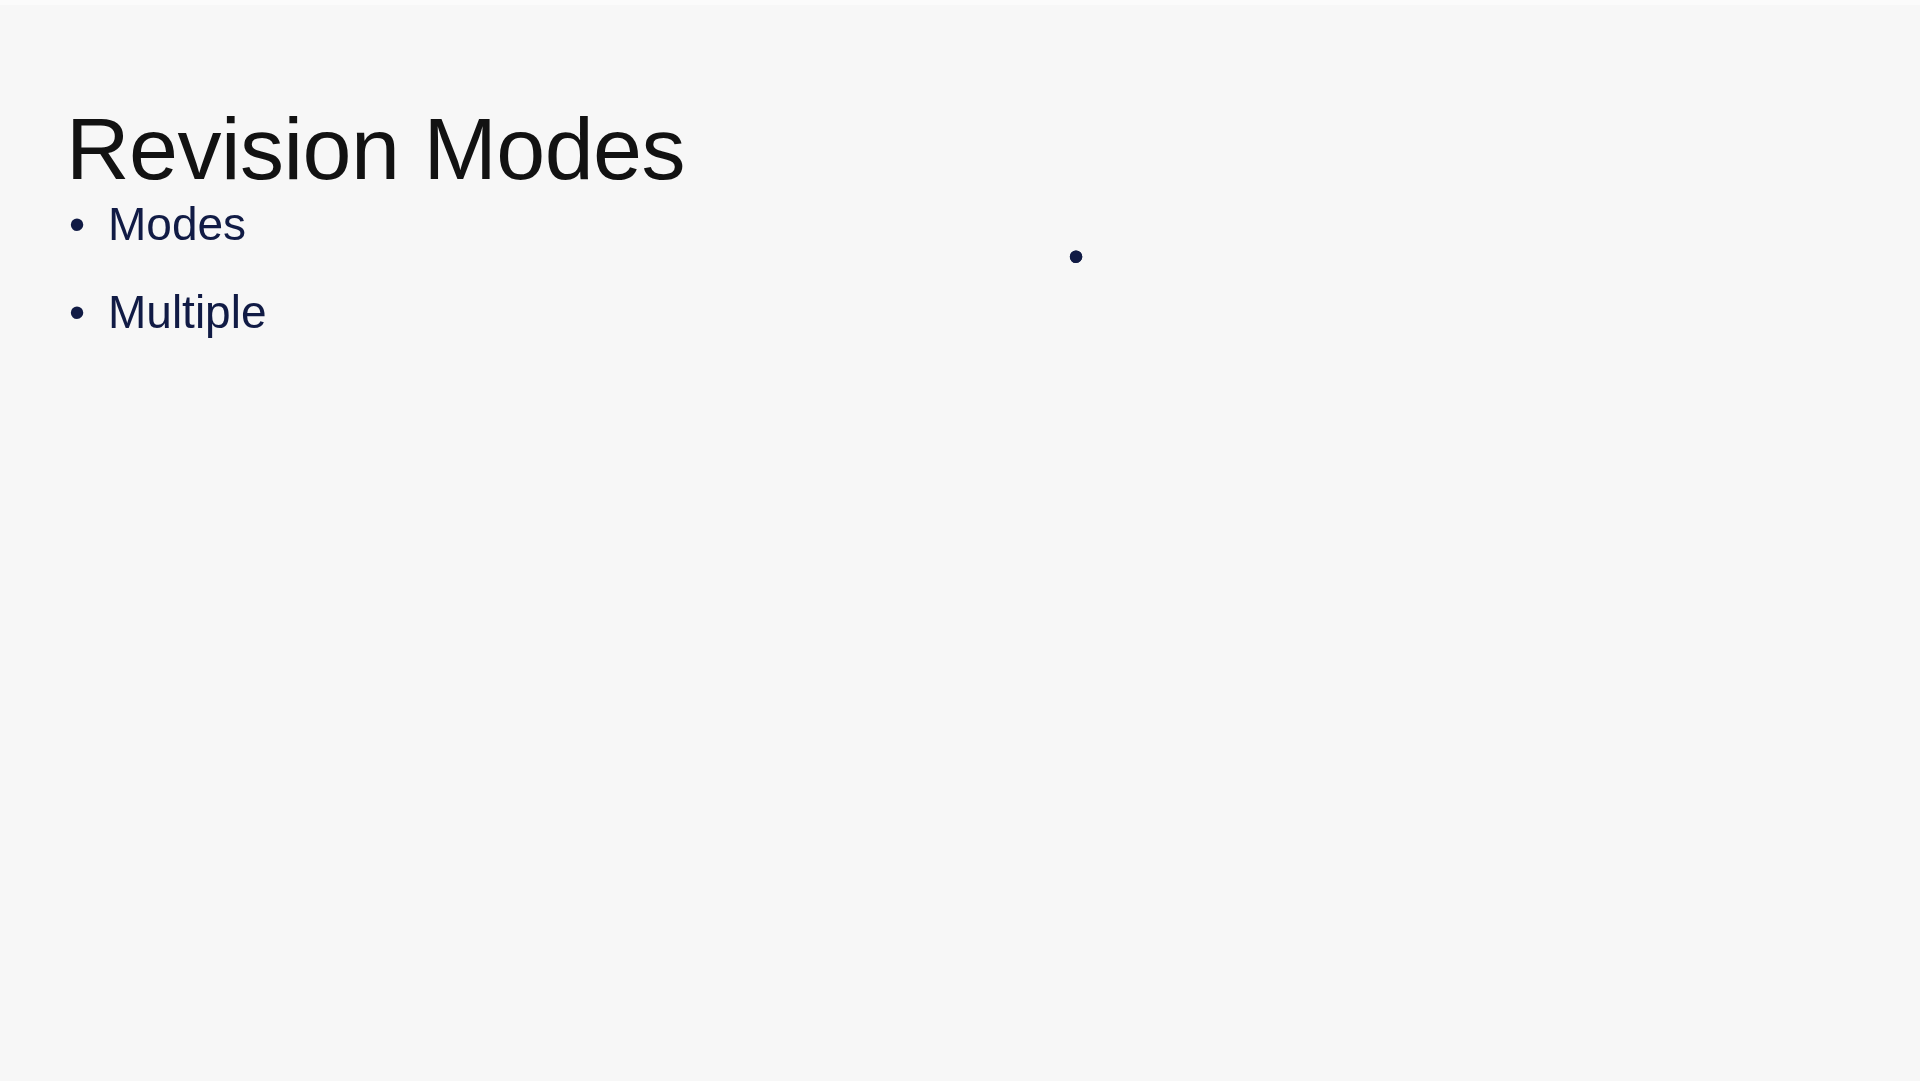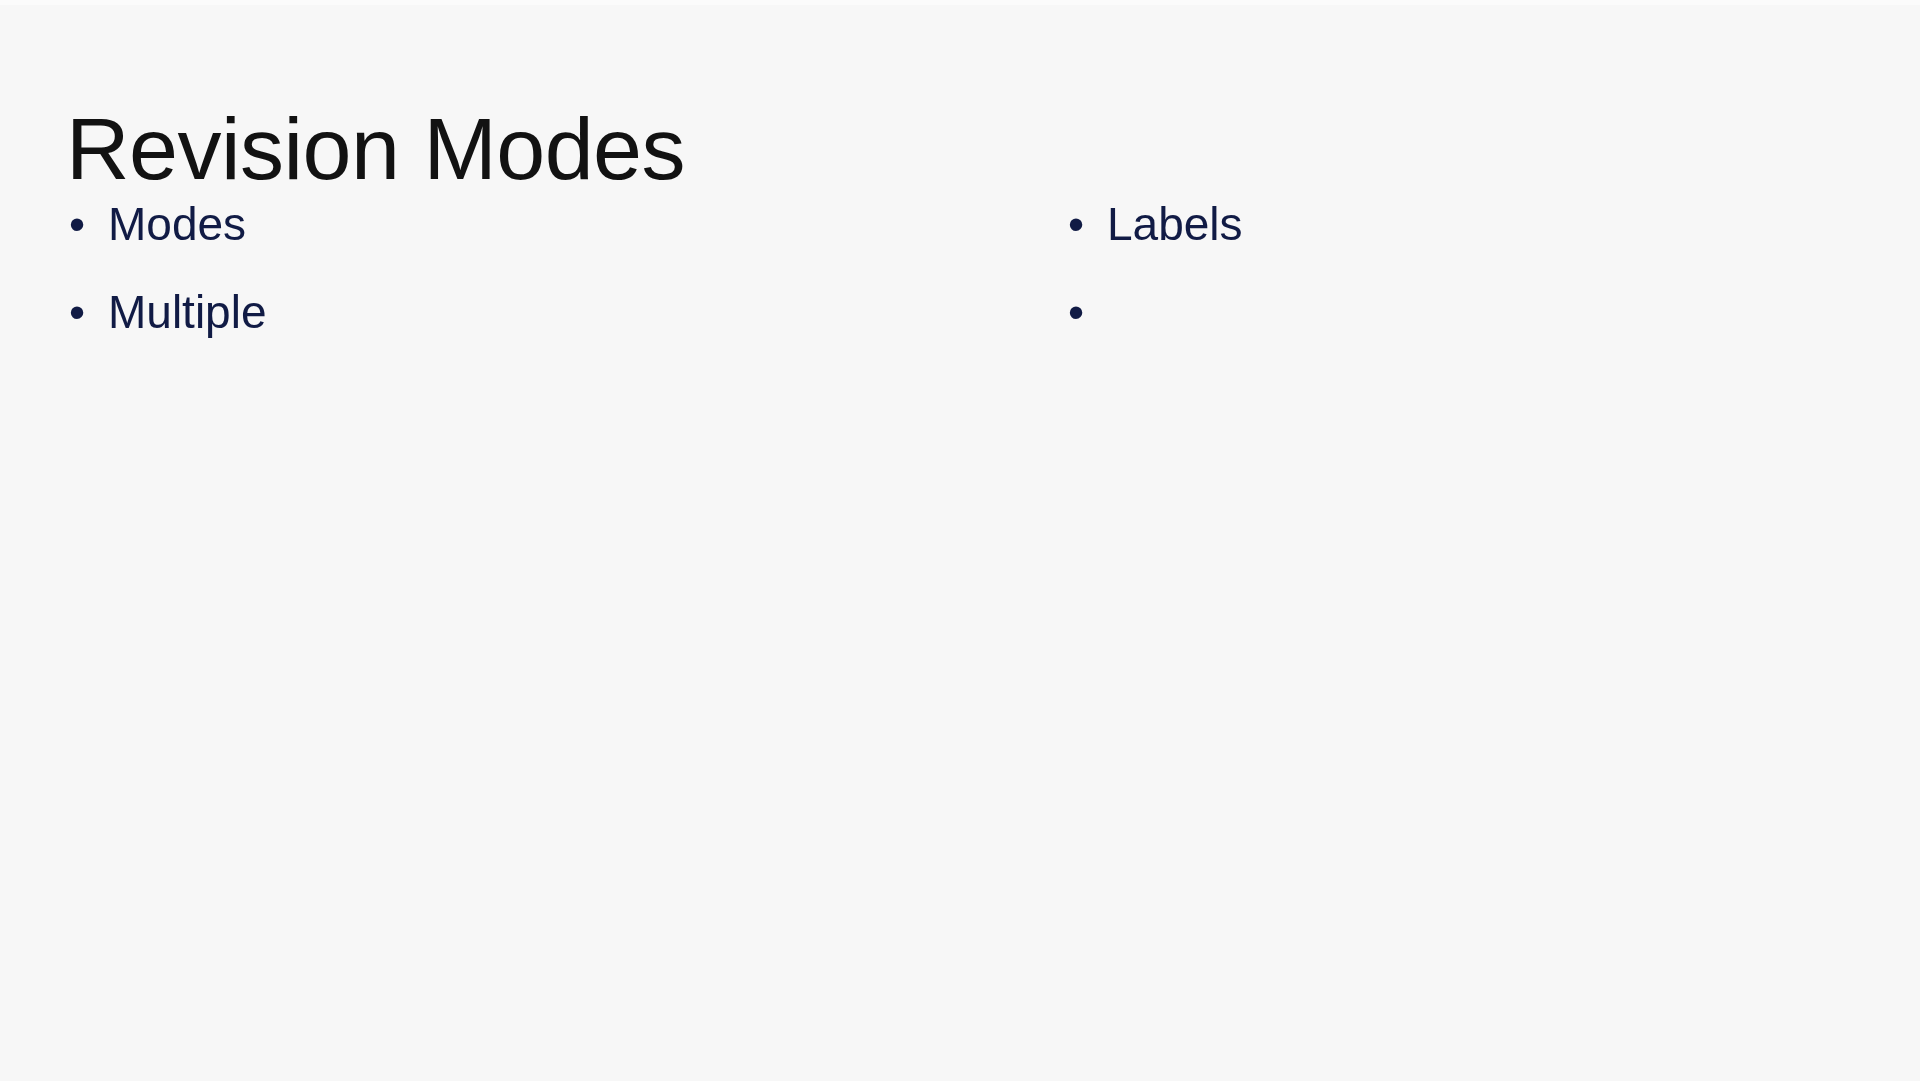--- a/index.html
+++ b/index.html
@@ -127,21 +127,20 @@
         </li>
 
       </ul>
     </div>
 
     <div class="column column-right col-right">
       <ul class="bullet-list">
 
         <li class="bullet-item">
           <span class="bullet-marker">•</span>
-          <span class="bullet-text">Labels</span>
         </li>
 
         <li class="bullet-item">
           <span class="bullet-marker">•</span>
         </li>
 
       </ul>
     </div>
 
   </div>

